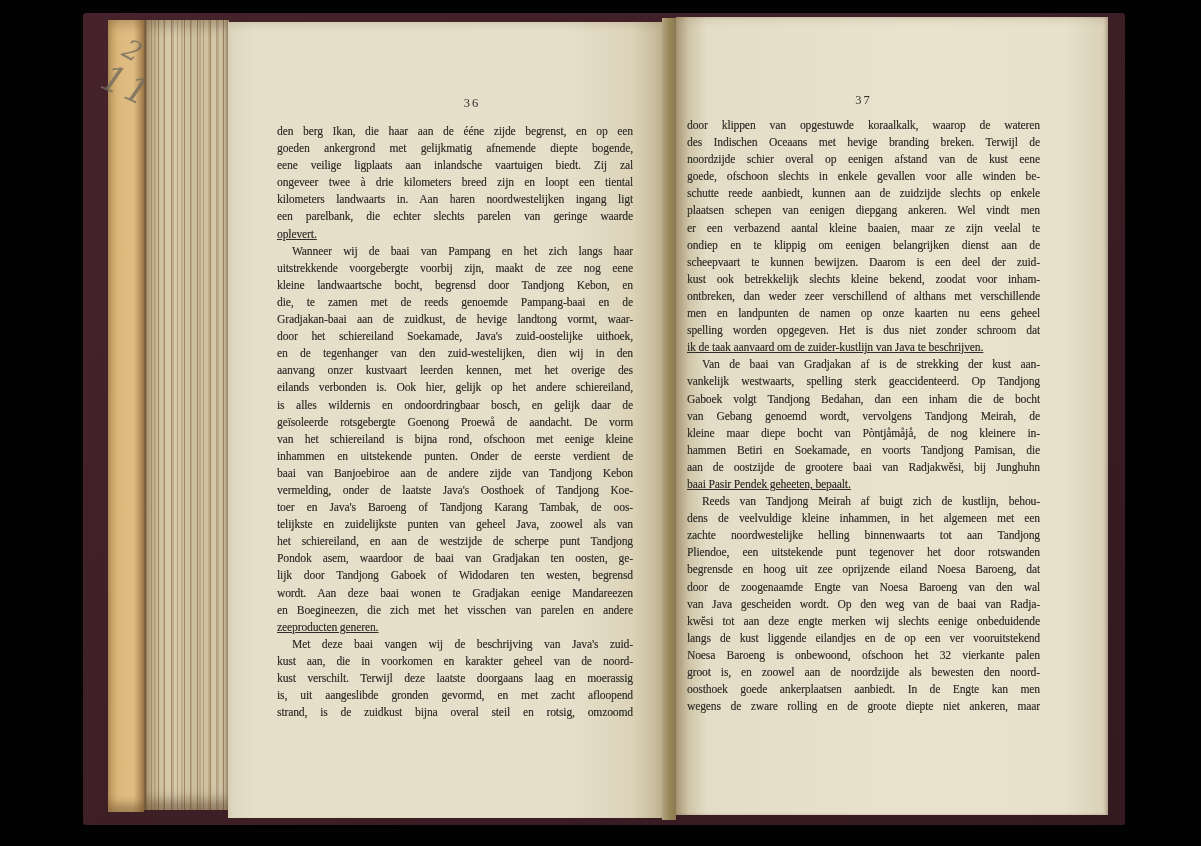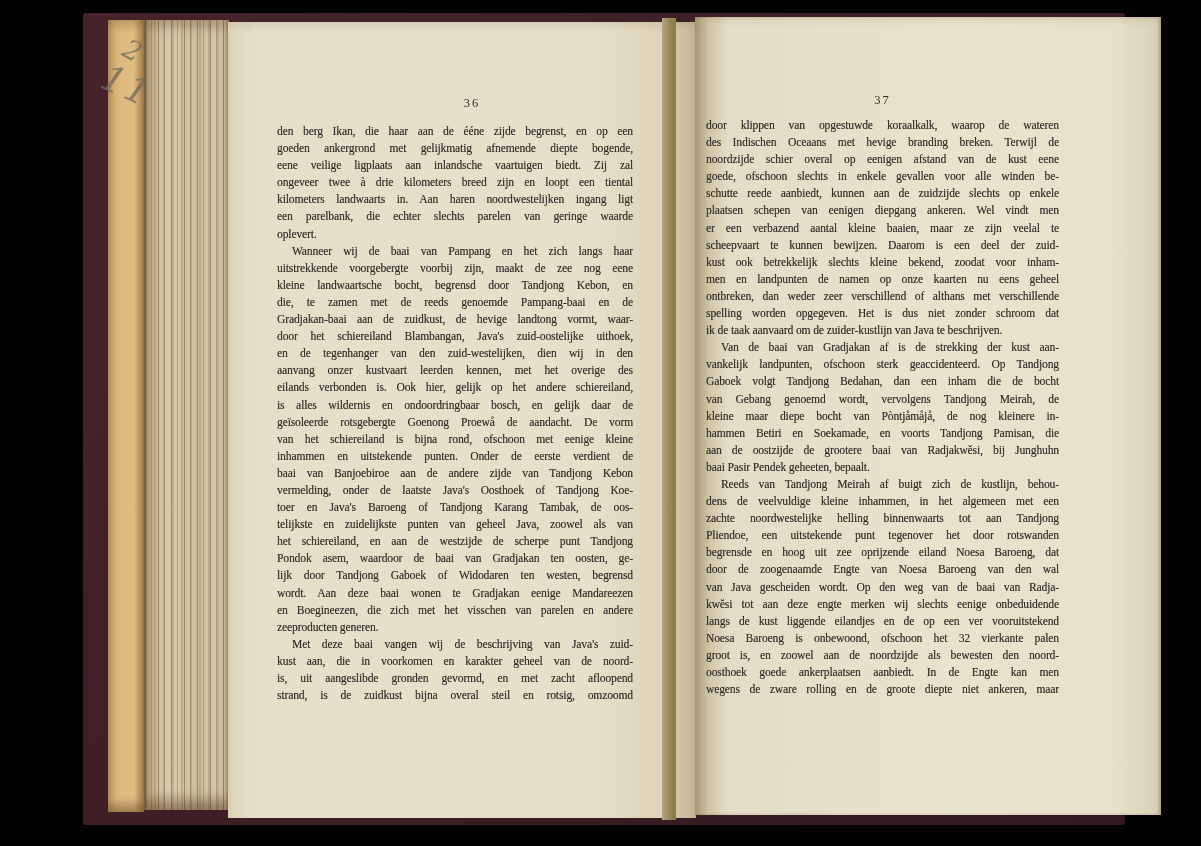--- a/index.html
+++ b/index.html
@@ -17,39 +17,39 @@
   .pencil.m2{left:18px;top:52px;font-size:36px;transform:rotate(24deg);letter-spacing:3px;}
   
   .fore-edge{position:absolute;left:61px;top:7px;width:84px;height:790px;
         border-left:1px solid #7d6340;
         background:
           repeating-linear-gradient(90deg, rgba(112,82,46,.55) 0 1px, rgba(0,0,0,0) 1px 6px,
             rgba(112,82,46,.35) 6px 7px, rgba(0,0,0,0) 7px 13px),
           repeating-linear-gradient(90deg, rgba(140,105,60,.28) 0 2px, rgba(0,0,0,0) 2px 9px),
           linear-gradient(90deg,#c4b28c 0%,#d8ccae 30%,#cdbf9e 60%,#d8ccb0 100%);
         box-shadow:inset 0 -10px 12px rgba(70,45,20,.45), inset 0 8px 10px rgba(70,45,20,.25);}
-  .page{position:absolute;color:#2f2d28;padding-left:34px;}
+  .page{position:absolute;color:#2f2d28;}
   .page-left{left:145px;top:9px;width:434px;height:796px;
         background:linear-gradient(to right,#ddd5bd 0%,#e5dec9 6%,#e6dfca 78%,#dcd3b9 93%,#c2b593 100%);
         box-shadow:inset 0 4px 6px rgba(120,100,60,.15);}
   .gutter{position:absolute;left:579px;top:5px;width:14px;height:802px;
         background:linear-gradient(to right,#b3a483 0%,#978658 55%,#8a7950 100%);}
   .page-right{left:593px;top:4px;width:432px;height:798px;
         background:linear-gradient(to right,#a89877 0%,#cfc5a8 3%,#e3dcc6 7%,#e9e2cd 55%,#e7e0ca 90%,#d8cfb6 100%);
-        box-shadow:inset 0 4px 6px rgba(120,100,60,.12), inset -2px 0 3px rgba(60,40,20,.25);margin-left:19px;}
+        box-shadow:inset 0 4px 6px rgba(120,100,60,.12), inset -2px 0 3px rgba(60,40,20,.25);}
   .pageno{position:absolute;text-align:center;font-size:12.5px;letter-spacing:2px;}
   .page-left .pageno{left:66px;top:74px;width:356px;}
   .page-right .pageno{left:11px;top:76px;width:353px;}
   .textblock{position:absolute;}
   .page-left .textblock{left:49px;top:101px;width:356px;}
   .page-right .textblock{left:11px;top:100px;width:353px;}
   .line{font-size:11.5px;line-height:17.1px;height:17.1px;letter-spacing:-0.1px;
         text-align:justify;text-align-last:justify;white-space:normal;overflow:hidden;
         text-shadow:0.2px 0 0 rgba(47,45,40,.45);}
-  .line.last{text-align-last:left;}
+  .line.last{text-align-last:left;text-decoration:underline;}
   .line.indent{text-indent:15px;}
 </style>
 </head>
 <body>
 
 <div class="scene">
   <div class="book">
     <div class="endpaper"></div>
     <div class="pencil m1">2</div>
     <div class="pencil m2">11</div>
@@ -63,65 +63,67 @@
           <div class="line">eene veilige ligplaats aan inlandsche vaartuigen biedt. Zij zal</div>
           <div class="line">ongeveer twee à drie kilometers breed zijn en loopt een tiental</div>
           <div class="line">kilometers landwaarts in. Aan haren noordwestelijken ingang ligt</div>
           <div class="line">een parelbank, die echter slechts parelen van geringe waarde</div>
           <div class="line last">oplevert.</div>
           <div class="line indent">Wanneer wij de baai van Pampang en het zich langs haar</div>
           <div class="line">uitstrekkende voorgebergte voorbij zijn, maakt de zee nog eene</div>
           <div class="line">kleine landwaartsche bocht, begrensd door Tandjong Kebon, en</div>
           <div class="line">die, te zamen met de reeds genoemde Pampang-baai en de</div>
           <div class="line">Gradjakan-baai aan de zuidkust, de hevige landtong vormt, waar-</div>
-          <div class="line">door het schiereiland Blambangan, Java's zuid-oostelijke uithoek,</div>
+          <div class="line">door het schiereiland Soekamade, Java's zuid-oostelijke uithoek,</div>
           <div class="line">en de tegenhanger van den zuid-westelijken, dien wij in den</div>
           <div class="line">aanvang onzer kustvaart leerden kennen, met het overige des</div>
           <div class="line">eilands verbonden is. Ook hier, gelijk op het andere schiereiland,</div>
           <div class="line">is alles wildernis en ondoordringbaar bosch, en gelijk daar de</div>
           <div class="line">geïsoleerde rotsgebergte Goenong Proewå de aandacht. De vorm</div>
           <div class="line">van het schiereiland is bijna rond, ofschoon met eenige kleine</div>
           <div class="line">inhammen en uitstekende punten. Onder de eerste verdient de</div>
           <div class="line">baai van Banjoebiroe aan de andere zijde van Tandjong Kebon</div>
           <div class="line">vermelding, onder de laatste Java's Oosthoek of Tandjong Koe-</div>
           <div class="line">toer en Java's Baroeng of Tandjong Karang Tambak, de oos-</div>
           <div class="line">telijkste en zuidelijkste punten van geheel Java, zoowel als van</div>
           <div class="line">het schiereiland, en aan de westzijde de scherpe punt Tandjong</div>
           <div class="line">Pondok asem, waardoor de baai van Gradjakan ten oosten, ge-</div>
           <div class="line">lijk door Tandjong Gaboek of Widodaren ten westen, begrensd</div>
           <div class="line">wordt. Aan deze baai wonen te Gradjakan eenige Mandareezen</div>
           <div class="line">en Boegineezen, die zich met het visschen van parelen en andere</div>
           <div class="line last">zeeproducten generen.</div>
           <div class="line indent">Met deze baai vangen wij de beschrijving van Java's zuid-</div>
           <div class="line">kust aan, die in voorkomen en karakter geheel van de noord-</div>
+          <div class="line">kust verschilt. Terwijl deze laatste doorgaans laag en moerassig</div>
           <div class="line">is, uit aangeslibde gronden gevormd, en met zacht afloopend</div>
           <div class="line">strand, is de zuidkust bijna overal steil en rotsig, omzoomd</div>
         </div>
     </div>
 
     <div class="gutter"></div>
 
     <div class="page page-right">
       <div class="pageno">37</div>
       <div class="textblock">
           <div class="line">door klippen van opgestuwde koraalkalk, waarop de wateren</div>
           <div class="line">des Indischen Oceaans met hevige branding breken. Terwijl de</div>
           <div class="line">noordzijde schier overal op eenigen afstand van de kust eene</div>
           <div class="line">goede, ofschoon slechts in enkele gevallen voor alle winden be-</div>
           <div class="line">schutte reede aanbiedt, kunnen aan de zuidzijde slechts op enkele</div>
           <div class="line">plaatsen schepen van eenigen diepgang ankeren. Wel vindt men</div>
           <div class="line">er een verbazend aantal kleine baaien, maar ze zijn veelal te</div>
+          <div class="line">ondiep en te klippig om eenigen belangrijken dienst aan de</div>
           <div class="line">scheepvaart te kunnen bewijzen. Daarom is een deel der zuid-</div>
           <div class="line">kust ook betrekkelijk slechts kleine bekend, zoodat voor inham-</div>
+          <div class="line">ontbreken, dan weder zeer verschillend of althans met verschillende</div>
           <div class="line">men en landpunten de namen op onze kaarten nu eens geheel</div>
-          <div class="line">ontbreken, dan weder zeer verschillend of althans met verschillende</div>
           <div class="line">spelling worden opgegeven. Het is dus niet zonder schroom dat</div>
           <div class="line last">ik de taak aanvaard om de zuider-kustlijn van Java te beschrijven.</div>
           <div class="line indent">Van de baai van Gradjakan af is de strekking der kust aan-</div>
-          <div class="line">vankelijk landpunten, ofschoon sterk geaccidenteerd. Op Tandjong</div>
+          <div class="line">vankelijk westwaarts, spelling sterk geaccidenteerd. Op Tandjong</div>
           <div class="line">Gaboek volgt Tandjong Bedahan, dan een inham die de bocht</div>
           <div class="line">van Gebang genoemd wordt, vervolgens Tandjong Meirah, de</div>
           <div class="line">kleine maar diepe bocht van Pòntjåmåjå, de nog kleinere in-</div>
           <div class="line">hammen Betiri en Soekamade, en voorts Tandjong Pamisan, die</div>
           <div class="line">aan de oostzijde de grootere baai van Radjakwĕsi, bij Junghuhn</div>
           <div class="line last">baai Pasir Pendek geheeten, bepaalt.</div>
           <div class="line indent">Reeds van Tandjong Meirah af buigt zich de kustlijn, behou-</div>
           <div class="line">dens de veelvuldige kleine inhammen, in het algemeen met een</div>
           <div class="line">zachte noordwestelijke helling binnenwaarts tot aan Tandjong</div>
           <div class="line">Pliendoe, een uitstekende punt tegenover het door rotswanden</div>

